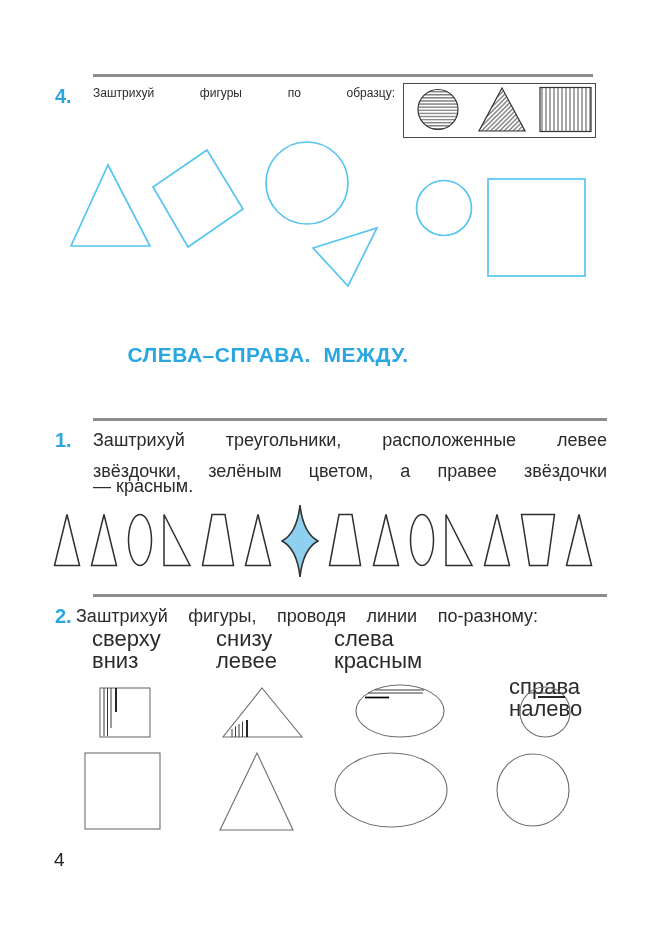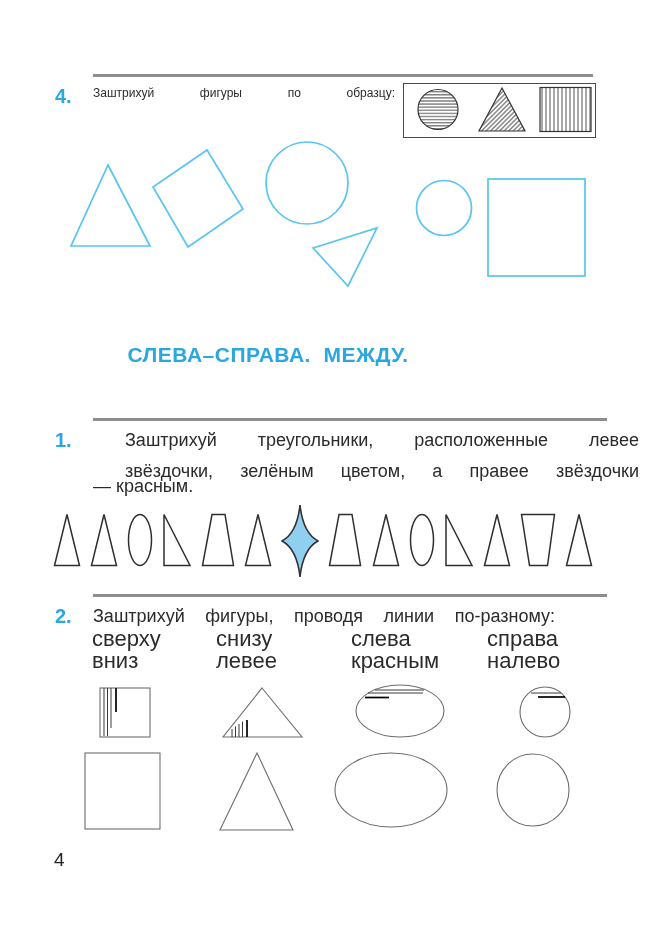--- a/index.html
+++ b/index.html
@@ -25,36 +25,36 @@
   }
   .practice-svg{position:absolute;left:50px;top:135px;}
   .practice-svg *{fill:none;stroke:var(--shape);stroke-width:1.7px;}
   .heading{
     position:absolute;left:0;top:341px;width:536px;text-align:center;
     font-size:21px;font-weight:bold;line-height:27px;color:var(--accent);
     letter-spacing:0.5px;
   }
   .heading div{white-space:pre;}
   .t1line{position:absolute;left:93px;width:514px;font-size:18px;line-height:23px;}
-  .jline{text-align:justify;text-align-last:justify;margin-left:32px;}
+  .jline{text-align:justify;text-align-last:justify;}
   .l1{top:429px;} .l2{top:460px;} .l3{top:475px;}
   .shape-row{
     position:absolute;left:53px;top:503px;width:540px;height:76px;
     display:flex;justify-content:space-between;align-items:flex-end;
   }
   .t1shape{margin-bottom:12px;line-height:0;}
   .t1shape.star{margin-bottom:1px;}
   .t1shape svg polygon,.t1shape svg ellipse{fill:none;stroke:#2f2f2f;stroke-width:1.5px;}
   .t1shape svg path.star-body{fill:var(--star-fill);stroke:var(--star-stroke);stroke-width:1.6px;}
   .t2text{
-    position:absolute;left:93px;top:606px;width:462px;font-size:18px;
+    position:absolute;left:76px;top:606px;width:462px;font-size:18px;
     text-align:justify;text-align-last:justify;
   }
   .col-label{position:absolute;top:628px;font-size:22px;line-height:22px;}
-  .cl1{left:92px;} .cl2{left:216px;} .cl3{left:334px;margin-left:17px;} .cl4{left:487px;}
+  .cl1{left:92px;} .cl2{left:216px;} .cl3{left:334px;} .cl4{left:509px;margin-top:48px;}
   .t2svg{position:absolute;left:60px;top:680px;}
   .t2svg .outline{fill:none;stroke:#6d6d6d;stroke-width:1.1px;}
   .t2svg .hline{stroke:#3a3a3a;stroke-width:1px;}
   .t2svg .hline-bold{stroke:#000;stroke-width:1.7px;}
   .page-num{position:absolute;left:54px;top:849px;font-size:19px;color:#242424;}
 </style>
 </head>
 <body>
 
 <div class="page">

